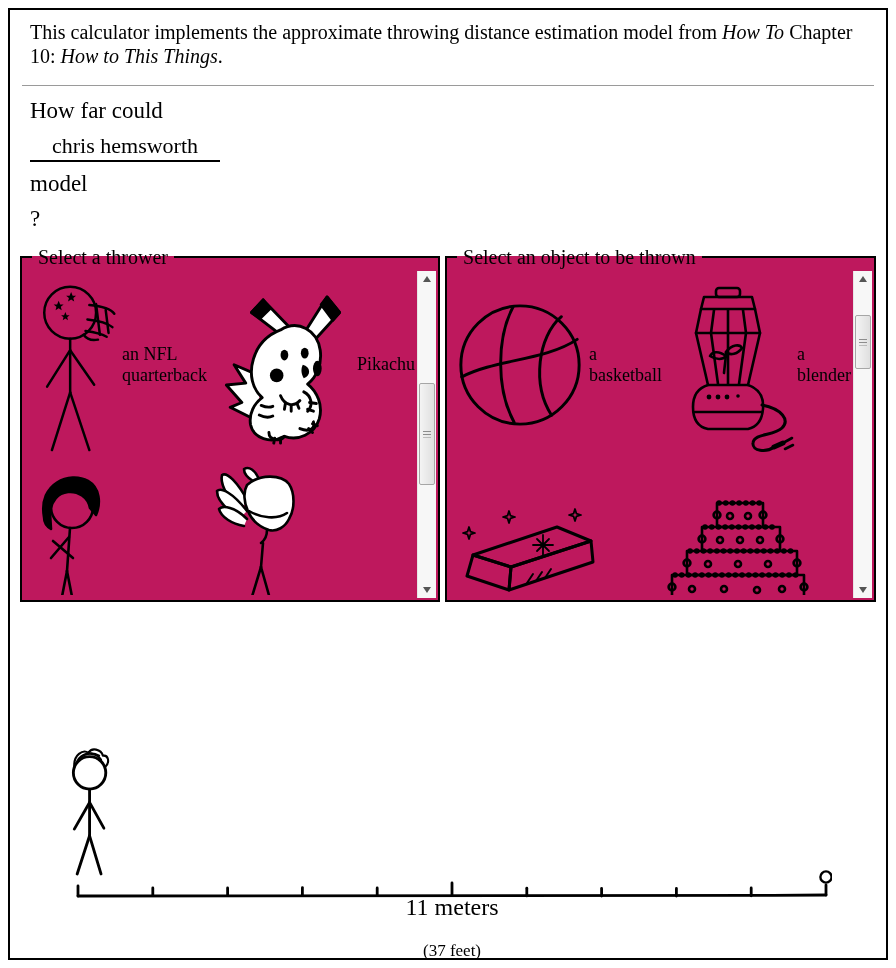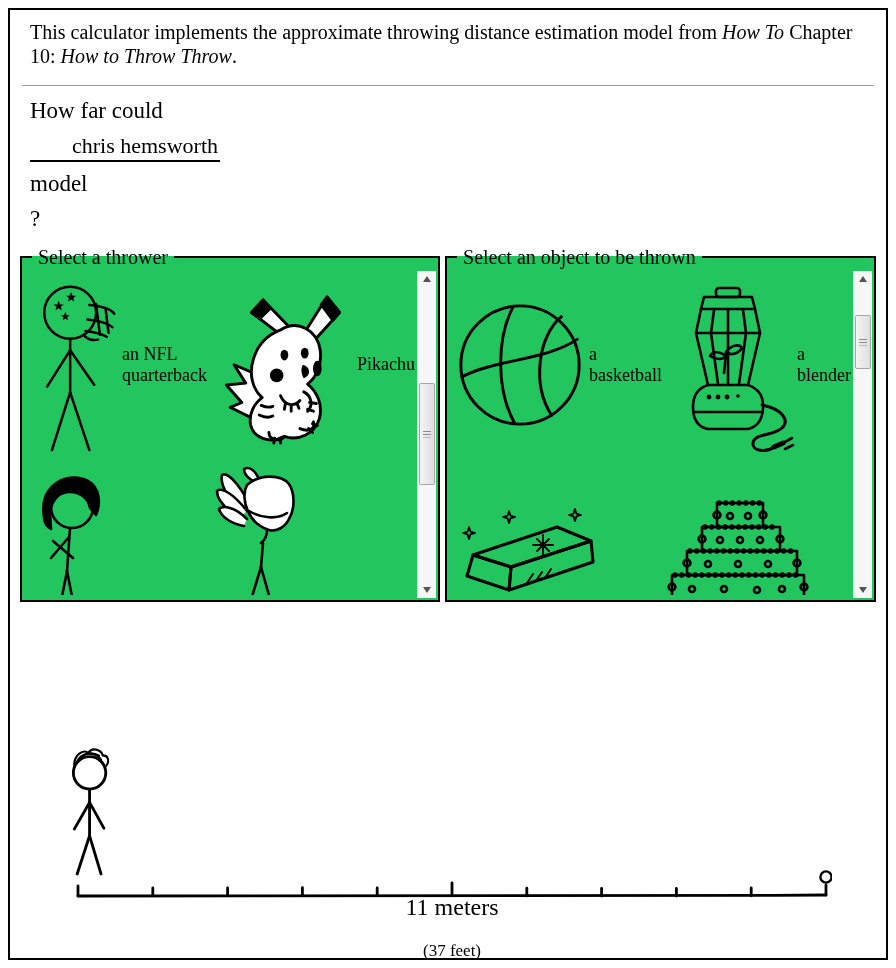--- a/index.html
+++ b/index.html
@@ -7,28 +7,28 @@
   .page{position:absolute;left:8px;top:8px;width:880px;height:952px;box-sizing:border-box;
         border:2.5px solid #000;background:#fff;padding:8px 10px;overflow:hidden;}
 
   
   .title{font-size:46px;font-weight:normal;margin:2px 0 0 10px;line-height:1.12;}
   .subtitle{font-size:20px;margin:2px 0 0 10px;width:846px;line-height:1.22;}
   .rule{border:none;border-top:1.5px solid #9a9a9a;margin:16px 2px 12px 2px;}
 
   
   .question{font-size:23px;margin:2px 0 0 10px;display:flex;align-items:baseline;gap:9px;flex-direction:column;}
-  .blank-input{font-family:"Liberation Serif",serif;font-size:22px;text-align:right;
+  .blank-input{font-family:"Liberation Serif",serif;font-size:22px;text-align:center;
      border:none;border-bottom:2px solid #000;outline:none;padding:0 2px 1px 2px;background:#fff;color:#000;}
   .blank-input.thrower{width:186px;}
   .blank-input.object{width:182px;}
 
   
   .panels{display:flex;gap:5px;margin-top:14px;}
-  fieldset.panel{position:relative;flex:1 1 0;margin:0;border:2.5px solid #000;padding:2px;height:356px;box-sizing:border-box;background:#22c55e;}
+  fieldset.panel{position:relative;flex:1 1 0;margin:0;border:2.5px solid #000;padding:2px;height:356px;box-sizing:border-box;background:#be185d;}
   fieldset.panel legend{font-size:20px;margin-left:8px;padding:0 6px;}
   .panel-body{height:324px;overflow:hidden;margin-right:19px;}
   .options{display:grid;grid-template-columns:1fr 1fr;padding:2px 2px 0 2px;}
   .option{display:flex;flex-direction:row;align-items:center;cursor:pointer;}
   .option .pic{height:184px;display:flex;align-items:flex-end;justify-content:center;}
   .option .opt-label{font-size:18px;height:28px;display:flex;align-items:center;}
   .option .pic.row2{align-items:flex-start;height:180px;}
   svg.draw{stroke:#000;fill:none;stroke-width:2.6;stroke-linecap:round;stroke-linejoin:round;}
   .beads{stroke-width:5.5;stroke-dasharray:0.1,6.6;stroke-linecap:round;}
 
@@ -49,21 +49,21 @@
   .result{position:relative;height:380px;margin-top:2px;}
   .thrower-figure{position:absolute;left:40px;top:136px;}
   .distance-text{position:absolute;left:52px;width:760px;top:290px;text-align:center;font-size:24px;}
   .distance-sub{position:absolute;left:52px;width:760px;top:337px;text-align:center;font-size:17px;}
 </style>
 </head>
 <body>
 
 <div class="page">
 
-  <p class="subtitle"><span>This calculator implements the approximate throwing distance estimation model from </span><i>How To</i><span> Chapter 10: </span><i>How to Throw Throw</i><span>.</span></p>
+  <p class="subtitle"><span>This calculator implements the approximate throwing distance estimation model from </span><i>How To</i><span> Chapter 10: </span><i>How to This Things</i><span>.</span></p>
   <hr class="rule">
 
   <div class="question">
     <span>How far could</span>
     <input class="blank-input thrower" type="text" value="chris hemsworth" style="">
     <span>model</span>
     <span>?</span>
   </div>
 
   <div class="panels">

